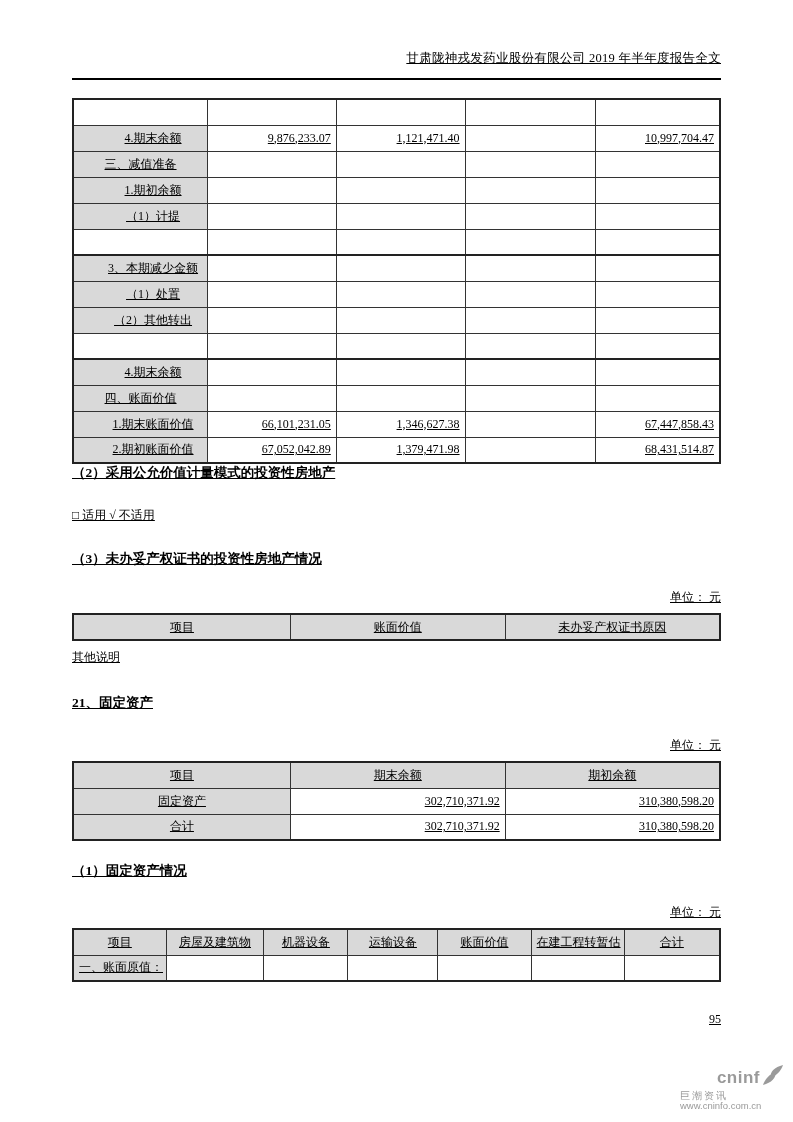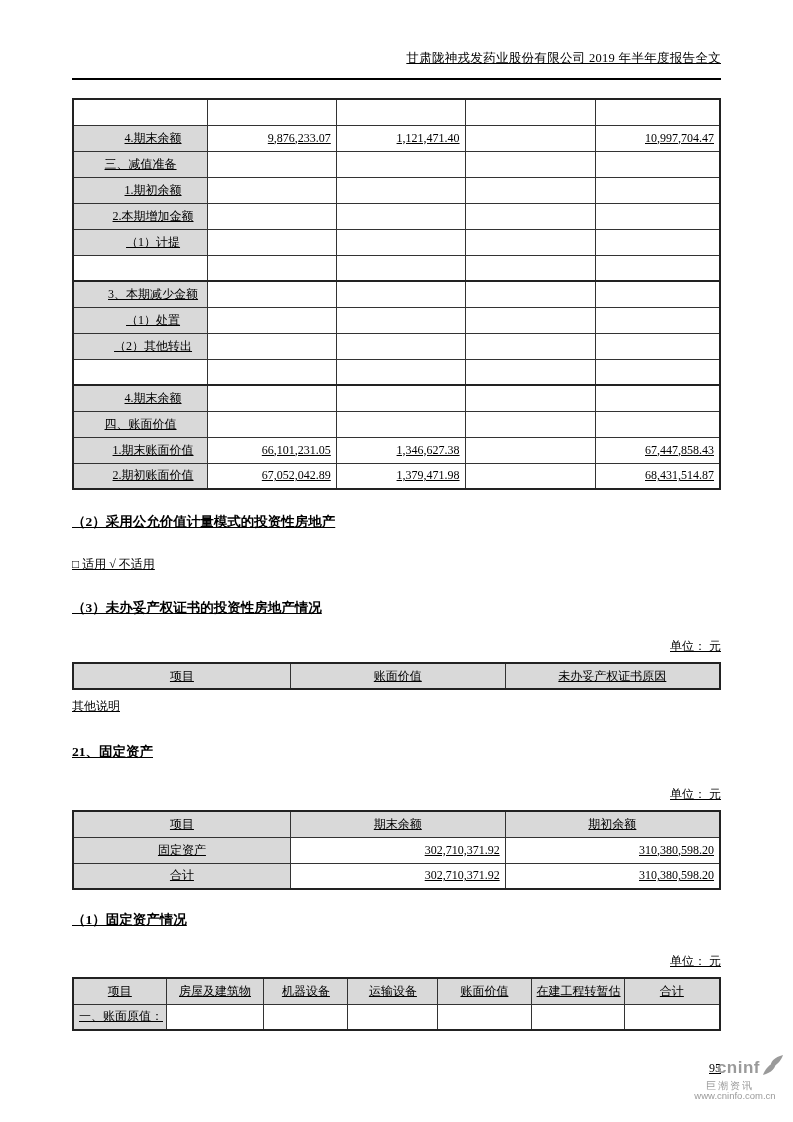--- a/index.html
+++ b/index.html
@@ -37,37 +37,36 @@
   .t1 { margin-top:18px; }
   .t1 td { height:24.8px; }
   .shade { background:#d9d9d9; }
   .lbl { text-align:center; }
   .ind1 { padding-left:30px !important; }
   .num { text-align:right; }
   .ctr { text-align:center; }
   tr.bt td { border-top:2.5px solid #222; }
 
   .h-bold { font-weight:bold; font-size:13.5px; }
-  .sec2-heading { margin-top:23px; }
+  .sec2-heading { }
   .applicability { margin-top:25px; font-size:12px; }
   .sec3-heading { margin-top:26px; }
   .unit-line { text-align:right; font-size:12px; margin-top:21px; margin-bottom:7px; }
   .t2 { margin-top:0; }
   .note { font-size:12px; margin-top:8px; }
   .sec21-heading { margin-top:28px; }
   .t3 td { height:26.5px; }
   .sec211-heading { margin-top:21px; }
   .t4 { font-size:11.5px; }
   .t4 td, .t4 th { height:22.5px; padding:1px 3px; }
   .page-number { text-align:right; font-size:12px; margin-top:30px; }
 
   .cninfo-logo {
-    position:absolute; right:3px; bottom:20px;
+    position:absolute; right:3px; bottom:10px;
     width:110px;
-    text-align:center;
     color:#9a9a9a;
     font-family:"Liberation Sans","DejaVu Sans",sans-serif;
     line-height:1.15;
   }
   .logo-brand-row { display:flex; align-items:center; justify-content:flex-end; padding-right:6px; }
   .logo-brand { font-size:17px; font-weight:bold; letter-spacing:.5px; }
   .logo-swoosh { margin-left:2px; }
   .logo-cn { font-size:10px; letter-spacing:2px; padding-right:10px; }
   .logo-url { font-size:9.5px; }
 </style>
@@ -105,27 +104,20 @@
         </tr>
         <tr>
           <td class="lbl shade">三、减值准备</td>
           <td class="num"></td>
           <td class="num"></td>
           <td class="num"></td>
           <td class="num"></td>
         </tr>
         <tr>
           <td class="lbl shade ind1">1.期初余额</td>
-          <td class="num"></td>
-          <td class="num"></td>
-          <td class="num"></td>
-          <td class="num"></td>
-        </tr>
-        <tr>
-          <td class="lbl shade ind1">2.本期增加金额</td>
           <td class="num"></td>
           <td class="num"></td>
           <td class="num"></td>
           <td class="num"></td>
         </tr>
         <tr>
           <td class="lbl shade ind1">（1）计提</td>
           <td class="num"></td>
           <td class="num"></td>
           <td class="num"></td>

